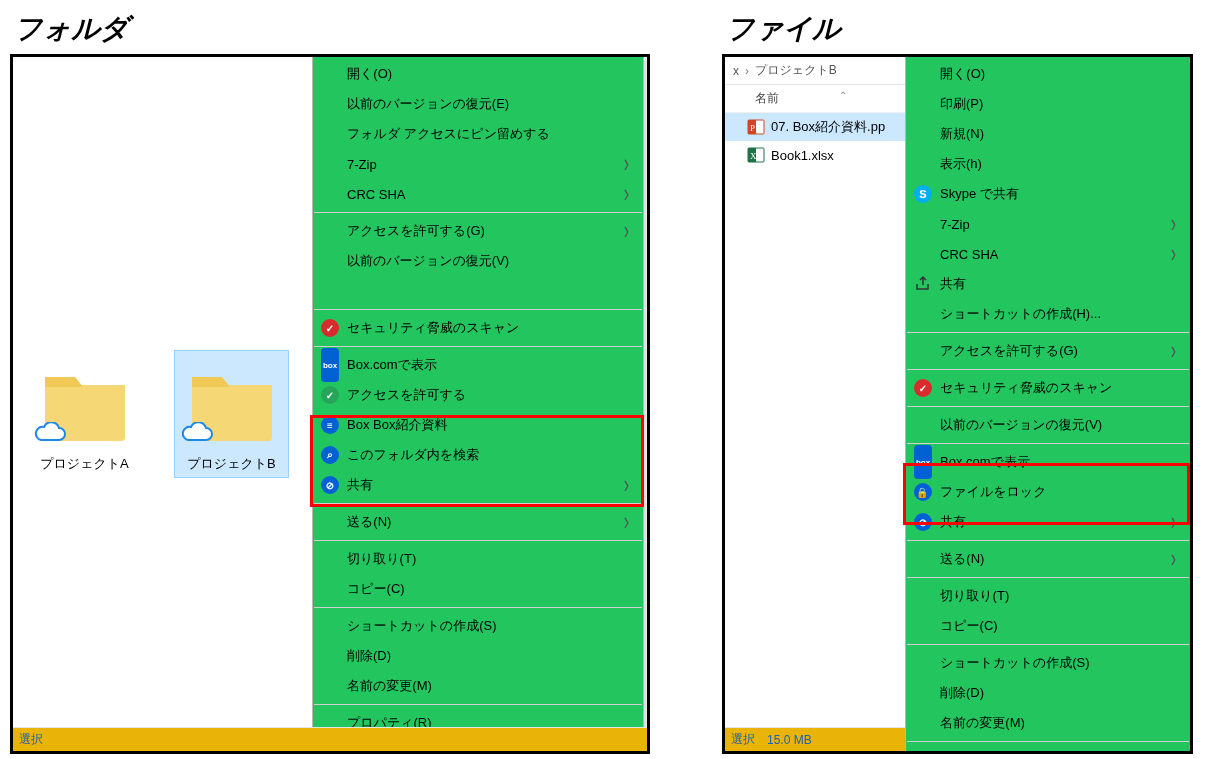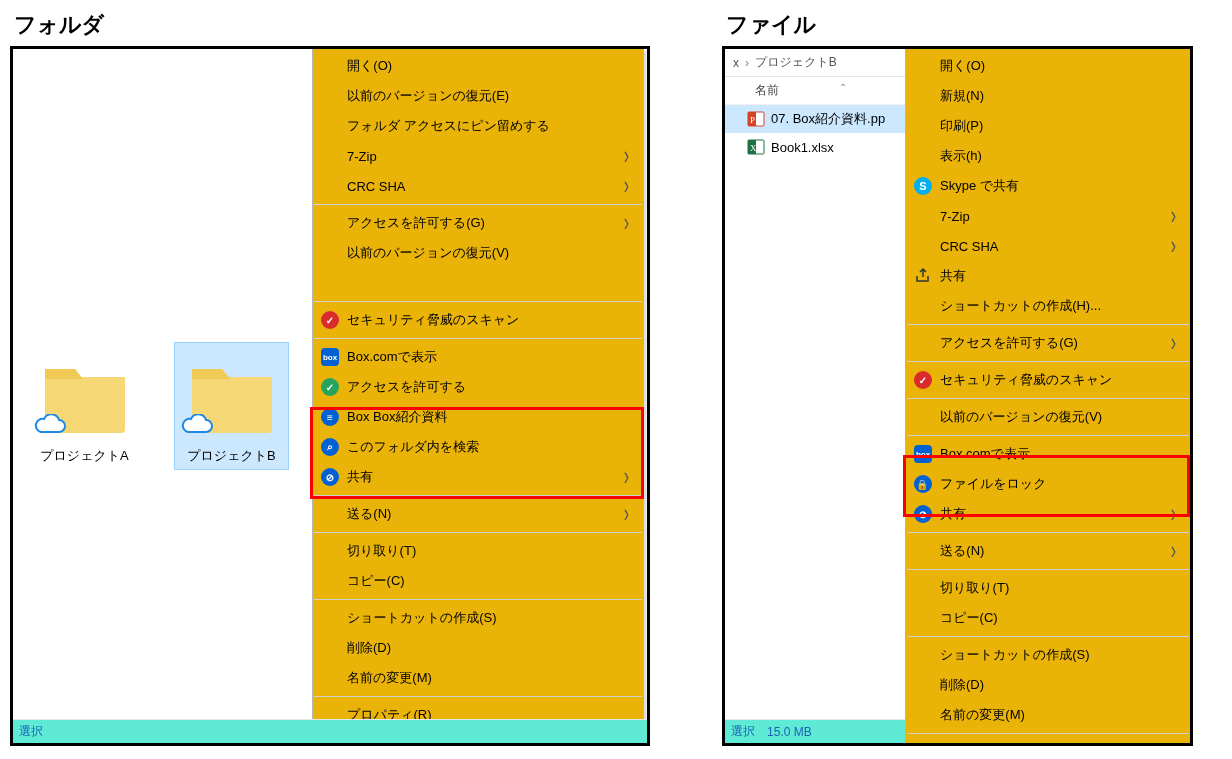--- a/index.html
+++ b/index.html
@@ -10,23 +10,24 @@
     background: #fff;
     padding: 10px;
     color: #000;
   }
   .container {
     display: flex;
     gap: 72px;
   }
   .panel { position: relative; }
   .panel-title {
-    font-size: 22px;
+    font-size: 28px;
     font-weight: 700;
     margin: 0 0 6px 4px;
+    font-style: italic;
   }
   .frame {
     border: 3px solid #000;
     background: #fff;
     position: relative;
     overflow: hidden;
   }
   .frame.left { width: 640px; height: 700px; }
   .frame.right { width: 471px; height: 700px; }
 
@@ -60,21 +61,21 @@
     position: absolute;
     bottom: -4px;
     left: -6px;
   }
   .cloud-badge svg { width: 34px; height: 24px; }
   .folder-label { font-size: 13px; }
 
   
   .ctx-menu {
     position: absolute;
-    background: #eab308;
+    background: #22c55e;
     border: 1px solid #b6b6b6;
     box-shadow: 3px 3px 3px rgba(0,0,0,.15);
     padding: 2px 0;
   }
   .ctx-menu.left-menu { top: -1px; left: 299px; width: 332px; }
   .ctx-menu.right-menu { top: -1px; right: -1px; width: 286px; }
   .mi {
     display: flex;
     align-items: center;
     height: 30px;
@@ -168,34 +169,34 @@
     bottom: 0;
     left: 0;
     right: 0;
     height: 24px;
     display: flex;
     align-items: center;
     padding: 0 6px;
     font-size: 12px;
     color: #1a63b3;
     border-top: 1px solid #e6e6e6;
-    background: #5eead4;
+    background: #eab308;
     gap: 12px;
   }
 
   
   .rnd {
     width: 18px; height: 18px; border-radius: 50%;
     display:flex; align-items:center; justify-content:center;
     font-size: 10px; font-weight: 700; color: #fff;
   }
   .rnd.blue { background: #0061d5; }
   .rnd.green { background: #26a55a; }
   .rnd.red { background: #d92b2b; }
-  .sq-blue { width:18px;height:18px;border-radius:4px;background:#0061d5;display:flex;align-items:center;justify-content:center;color:#fff;font-size:8px;font-weight:700;}
+  .sq-blue { width:18px;height:34px;border-radius:4px;background:#0061d5;display:flex;align-items:center;justify-content:center;color:#fff;font-size:8px;font-weight:700;}
   .share-out svg { width:18px; height:18px; }
   .skype { width:18px;height:18px;border-radius:50%;background:#00aff0;display:flex;align-items:center;justify-content:center;color:#fff;font-weight:700;font-size:11px;}
 
 </style>
 </head>
 <body>
 
 <div class="container">
 
   <div class="panel">
@@ -404,25 +405,25 @@
         </div>
       </div>
 
       <div class="ctx-menu right-menu">
         <div class="mi">
             <span class="ico"></span>
             <span class="lbl">開く(O)</span>
           </div>
         <div class="mi">
             <span class="ico"></span>
+            <span class="lbl">印刷(P)</span>
+          </div>
+        <div class="mi">
+            <span class="ico"></span>
             <span class="lbl">新規(N)</span>
-          </div>
-        <div class="mi">
-            <span class="ico"></span>
-            <span class="lbl">印刷(P)</span>
           </div>
         <div class="mi">
             <span class="ico"></span>
             <span class="lbl">表示(h)</span>
           </div>
         <div class="mi">
             <span class="ico">
               <span class="skype">S</span>
             </span>
             <span class="lbl">Skype で共有</span>

